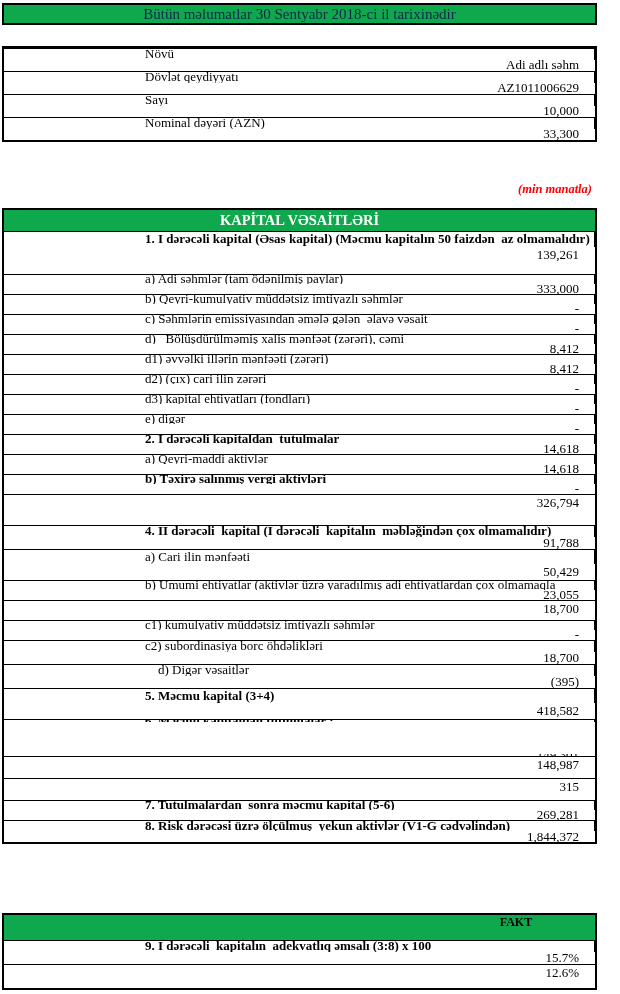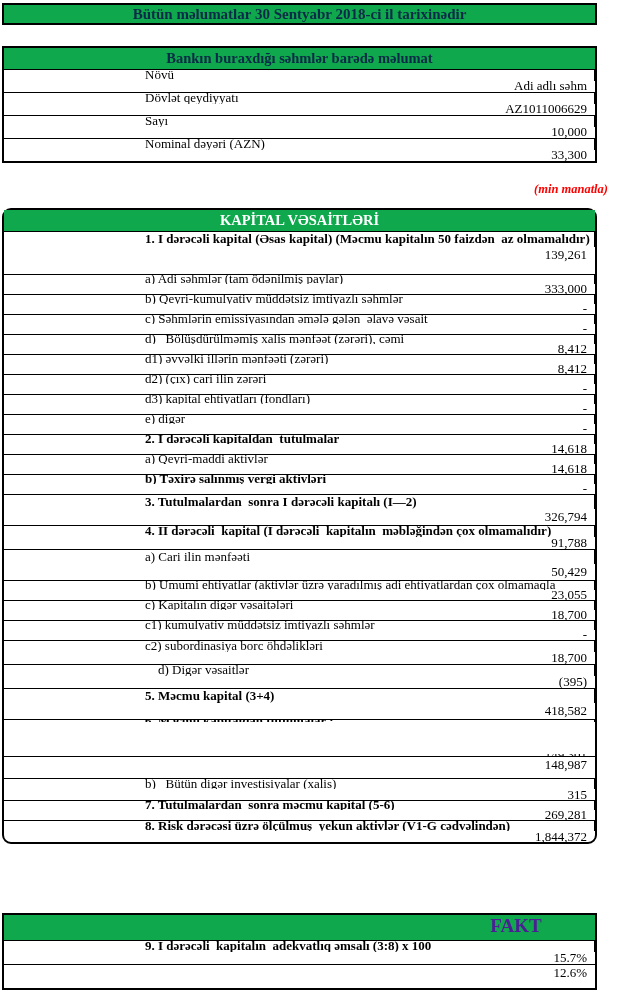--- a/index.html
+++ b/index.html
@@ -5,72 +5,69 @@
   html,body { margin:0; padding:0; background:#ffffff; }
   * { box-sizing:border-box; }
   .page {
     position:relative; width:620px; height:994px; background:#ffffff;
     font-family:"Liberation Serif", serif; color:#000;
   }
   .banner {
     position:absolute; left:2px; top:3px; width:595px; height:22px;
     background:#0fa84c; border:2px solid #000;
     display:flex; align-items:center; justify-content:center;
-    font-weight:bold; font-size:15px; color:#0b2948;
+    font-weight:normal; font-size:15px; color:#0b2948;
   }
   .tbl { position:absolute; left:2px; width:595px; border:2px solid #000; background:#fff; }
   .tbl-head {
     background:#0fa84c; height:21px; display:flex; align-items:center; justify-content:center;
     font-weight:bold; font-size:14.5px; color:#0b2948;
   }
   .tbl-head.white { color:#ffffff; }
   .trow { display:flex; border-top:1px solid #000; height:20px; align-items:flex-end;flex-direction:column; }
   .trow.h22 { height:22px; }
   .trow.mid { height:24px; }
   .trow.tall { height:31px; }
   .trow.xl { height:37px;gap:32px; }
   .trow.twoline { height:43px; }
   .cell { display:flex; align-items:center; font-size:13px; overflow:hidden; }
   .cell.label {
     width:453px; border-right:1px solid #000; padding-left:3px; padding-right:1px;
     white-space:pre-wrap; line-height:1.15;
   }
   .cell.value {
-    width:142px; justify-content:flex-end; padding-right:8px; white-space:nowrap;
+    width:142px; justify-content:flex-end; padding-right:16px; white-space:nowrap;
   }
   .trow.bold .cell.label { font-weight:bold; }
   .trow.clip .cell.label { white-space:pre; }
   .trow.indent .cell.label { padding-left:16px;margin-left:8px; }
   .trow.green-head { background:#0fa84c; height:25px; }
-  .trow.green-head .cell.value { justify-content:center; color:#4c1d95; font-weight:bold; font-size:19px; padding-right:16px; }
+  .trow.green-head .cell.value { justify-content:center; color:#000000; font-weight:bold; font-size:12px; padding-right:16px; }
   .trow.green-head .cell.label { border-right:1px solid #000; }
   .note {
-    position:absolute; top:182px; right:12px;
+    position:absolute; top:182px; right:28px;
     color:#ff0000; font-weight:bold; font-style:italic; font-size:12.5px;
   }
   #shares-table { top:46px; }
   #shares-table .trow { height:23px; }
-  #capital-table { top:208px;border-radius:9px; }
+  #capital-table { top:208px; }
   #fakt-table { top:913px; }
   #fakt-table .trow { height:24px; }
   #fakt-table .trow.green-head { height:25px; }
 </style>
 </head>
 <body>
 
 <div class="page">
 
   <div class="banner">
     <span>Bütün məlumatlar 30 Sentyabr 2018-ci il tarixinədir</span>
   </div>
 
   <div class="tbl" id="shares-table">
-    <div class="tbl-head">
-      <span>Bankın buraxdığı səhmlər barədə  məlumat</span>
-    </div>
     <div>
         <div class="trow">
           <div class="cell label">Növü</div>
           <div class="cell value">Adi adlı səhm</div>
         </div>
         <div class="trow">
           <div class="cell label">Dövlət qeydiyyatı</div>
           <div class="cell value">AZ1011006629</div>
         </div>
         <div class="trow">
@@ -133,37 +130,35 @@
         </div>
         <div class="trow">
           <div class="cell label">a) Qeyri-maddi aktivlər</div>
           <div class="cell value">14,618</div>
         </div>
         <div class="trow bold">
           <div class="cell label">b) Təxirə salınmış vergi aktivləri</div>
           <div class="cell value">-</div>
         </div>
         <div class="trow bold tall">
-          <div class="cell label">3. Tutulmalardan  sonra I dərəcəli kapitalı (I—2)</div>
           <div class="cell value">326,794</div>
         </div>
         <div class="trow bold mid">
           <div class="cell label">4. II dərəcəli  kapital (I dərəcəli  kapitalın  məbləğindən çox olmamalıdır)</div>
           <div class="cell value">91,788</div>
         </div>
         <div class="trow tall">
           <div class="cell label">a) Cari ilin mənfəəti</div>
           <div class="cell value">50,429</div>
         </div>
         <div class="trow clip">
           <div class="cell label">b) Ümumi ehtiyatlar (aktivlər üzrə yaradılmış adi ehtiyatlardan çox olmamaqla</div>
           <div class="cell value">23,055</div>
         </div>
         <div class="trow">
-          <div class="cell label">c) Kapitalın digər vəsaitələri</div>
           <div class="cell value">18,700</div>
         </div>
         <div class="trow">
           <div class="cell label">c1) kumulyativ müddətsiz imtiyazlı səhmlər</div>
           <div class="cell value">-</div>
         </div>
         <div class="trow mid">
           <div class="cell label">c2) subordinasiya borc öhdəlikləri</div>
           <div class="cell value">18,700</div>
         </div>
@@ -176,21 +171,20 @@
           <div class="cell value">418,582</div>
         </div>
         <div class="trow bold xl">
           <div class="cell label">6. Məcmu kapitaldan tutulmalar :</div>
           <div class="cell value">149,301</div>
         </div>
         <div class="trow h22 clip">
           <div class="cell value">148,987</div>
         </div>
         <div class="trow h22">
-          <div class="cell label">b)   Bütün digər investisiyalar (xalis)</div>
           <div class="cell value">315</div>
         </div>
         <div class="trow bold">
           <div class="cell label">7. Tutulmalardan  sonra məcmu kapital (5-6)</div>
           <div class="cell value">269,281</div>
         </div>
         <div class="trow bold h22">
           <div class="cell label">8. Risk dərəcəsi üzrə ölçülmuş  yekun aktivlər (V1-Ğ cədvəlindən)</div>
           <div class="cell value">1,844,372</div>
         </div>

